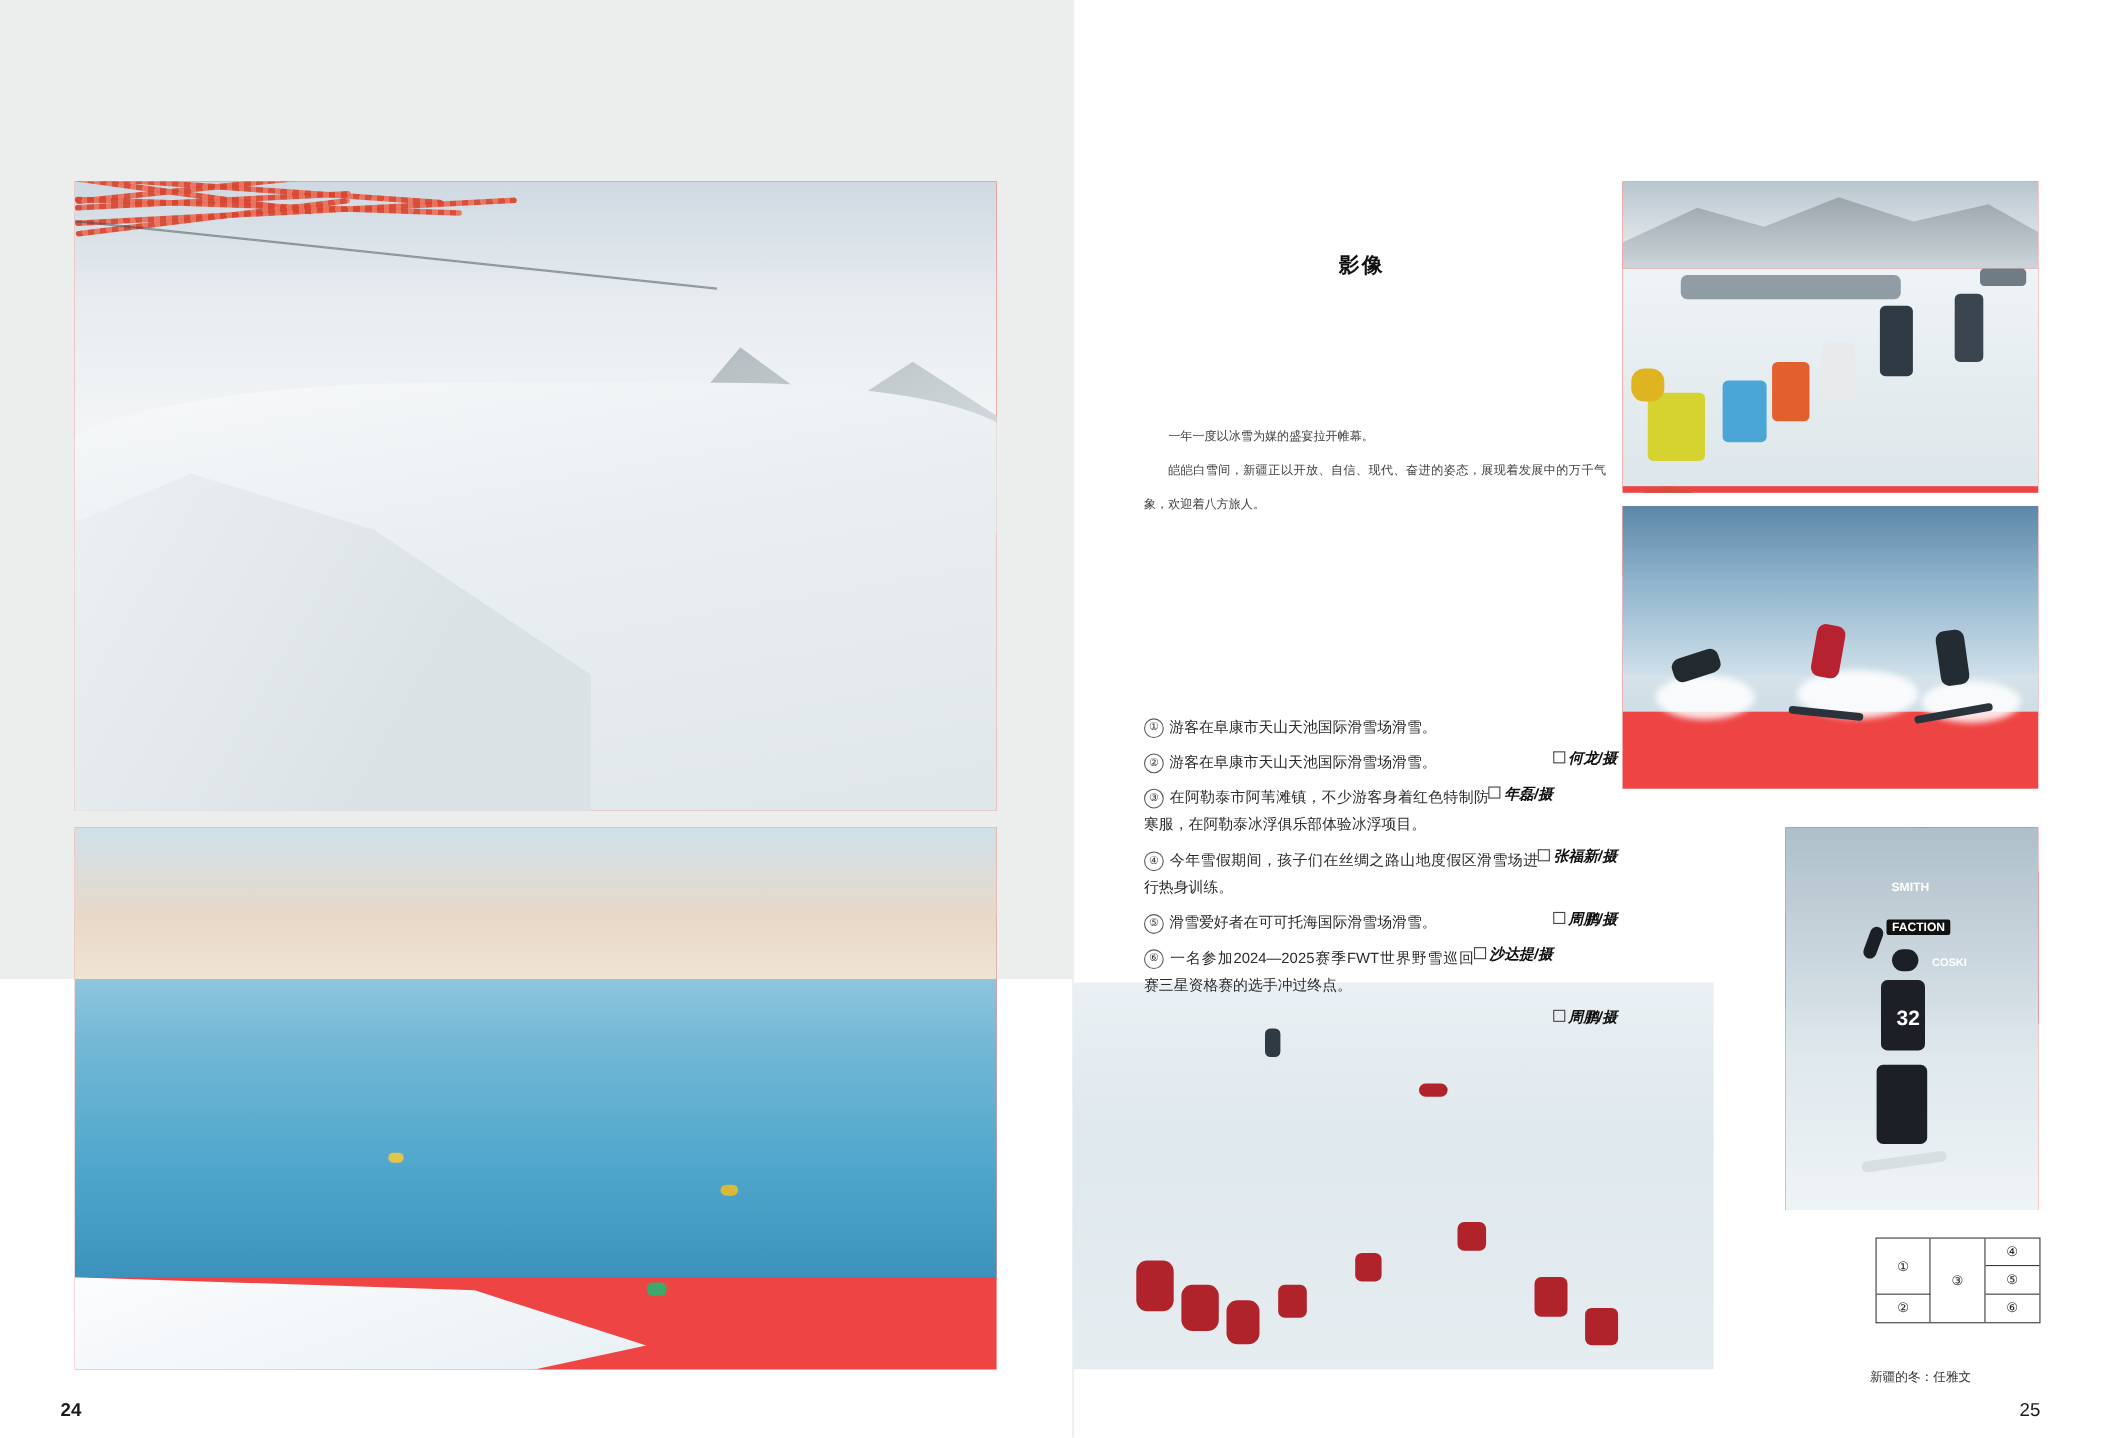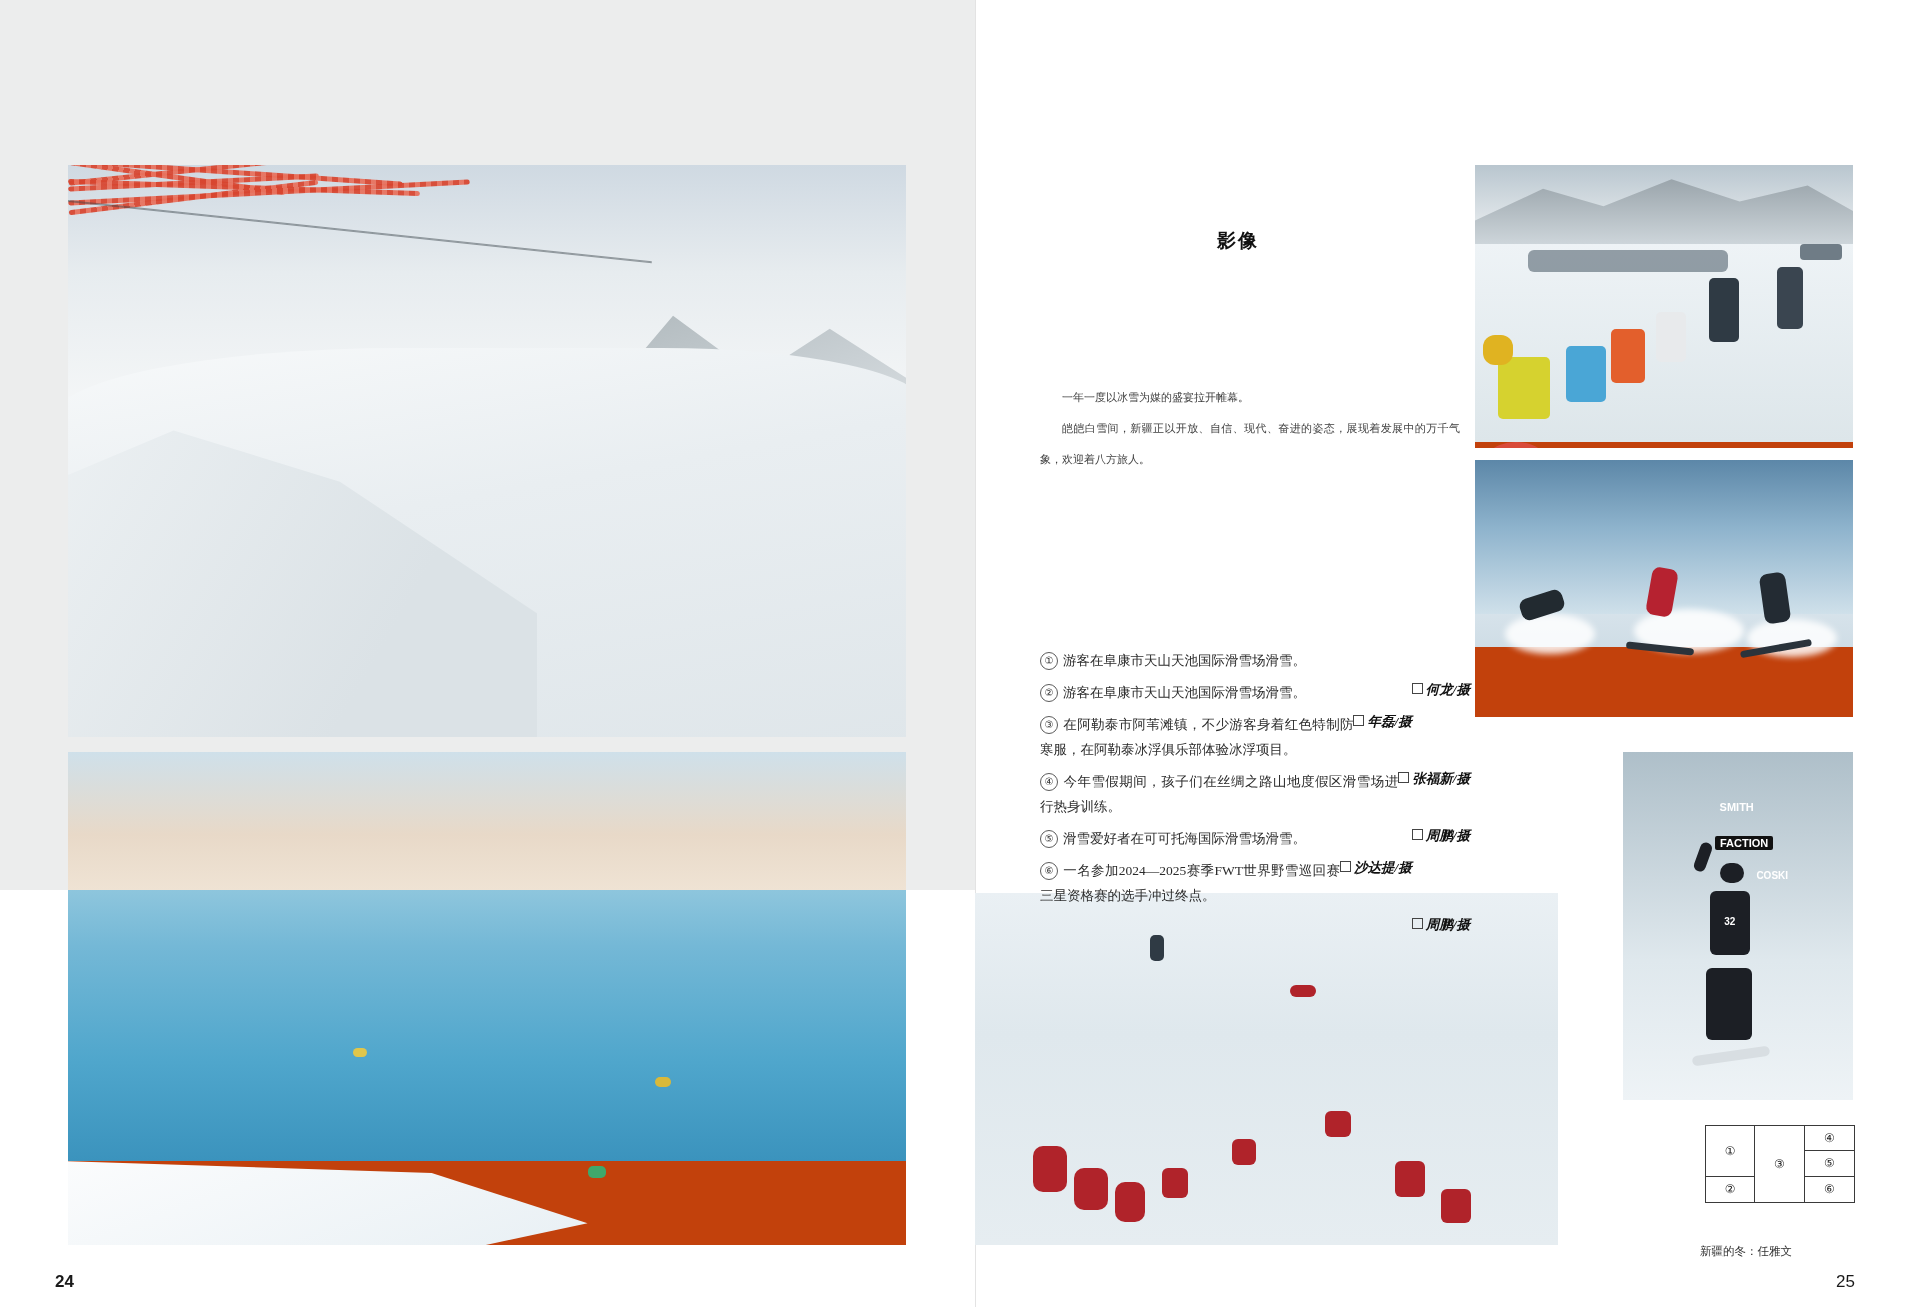--- a/index.html
+++ b/index.html
@@ -40,21 +40,21 @@
     position: absolute;
     left: 975px; top: 0;
     width: 1px; height: 1307px;
     background: #e3e3e3;
   }
 
   
   .photo {
     position: absolute;
     overflow: hidden;
-    background: #c2410c;
+    background: #ef4444;
   }
   .photo .sky, .photo .ground, .photo .layer {
     position: absolute;
   }
 
   
   #photo-gondola { left: 68px; top: 165px; width: 838px; height: 572px; }
   #photo-gondola .sky {
     left: 0; top: 0; width: 100%; height: 42%;
     background: linear-gradient(180deg,#cfd9e2 0%, #e7ecef 45%, #f4f6f7 100%);
@@ -159,21 +159,21 @@
     font-size: 11px; line-height: 31px; color: #404040; text-align: justify;
   }
   .lede p { margin: 0; text-indent: 2em; }
 
   .captions {
     position: absolute;
     left: 1040px; top: 648px;
     width: 430px;
     font-size: 13.5px; line-height: 25px; color: #2b2b2b;
   }
-  .cap-row { position: relative; margin-bottom: 7px; font-family: Liberation Serif, serif; }
+  .cap-row { position: relative; margin-bottom: 7px; }
   .cap-num {
     display: inline-block; width: 16px; height: 16px; line-height: 15px;
     border: 1px solid #5b5b5b; border-radius: 50%;
     text-align: center; font-size: 10px; color: #333; margin-right: 5px;
     vertical-align: 1px;
   }
   .cap-text { display: inline; }
   .credit {
     font-style: italic; font-weight: bold; color: #111; white-space: nowrap;
   }
@@ -295,21 +295,21 @@
   <div class="photo" id="photo-boarder">
     <div class="sky"></div>
     <div class="banner"></div>
     <div style="position:absolute; left:42%; top:14%; font-size:11px; color:#fff; font-weight:bold;">SMITH</div>
     <div style="position:absolute; left:40%; top:24%; font-size:11px; color:#fff; font-weight:bold; background:#111; padding:1px 5px; border-radius:2px;">FACTION</div>
     <div style="position:absolute; left:58%; top:34%; font-size:10px; color:#fff; font-weight:bold;">COSKI</div>
     <div class="rider-body" style="left:38%; top:40%; width:40px; height:64px;"></div>
     <div class="rider-body" style="left:36%; top:62%; width:46px; height:72px;"></div>
     <div class="rider-body" style="left:42%; top:32%; width:24px; height:20px; border-radius:10px;"></div>
     <div class="rider-body" style="left:32%; top:26%; width:12px; height:30px; transform:rotate(20deg);"></div>
-    <div style="position:absolute; left:44%; top:47%; font-size:10px; color:#fff; font-weight:bold;">32</div>
+    <div style="position:absolute; left:44%; top:47%; font-size:19px; color:#fff; font-weight:bold;">32</div>
     <div class="blob" style="left:30%; top:86%; width:78px; height:10px; background:#d8dee2; border-radius:5px; transform:rotate(-8deg);"></div>
   </div>
 
   <div class="kicker">影像</div>
 
   <div class="lede">
     <p>一年一度以冰雪为媒的盛宴拉开帷幕。</p>
     <p>皑皑白雪间，新疆正以开放、自信、现代、奋进的姿态，展现着发展中的万千气象，欢迎着八方旅人。</p>
   </div>
 

